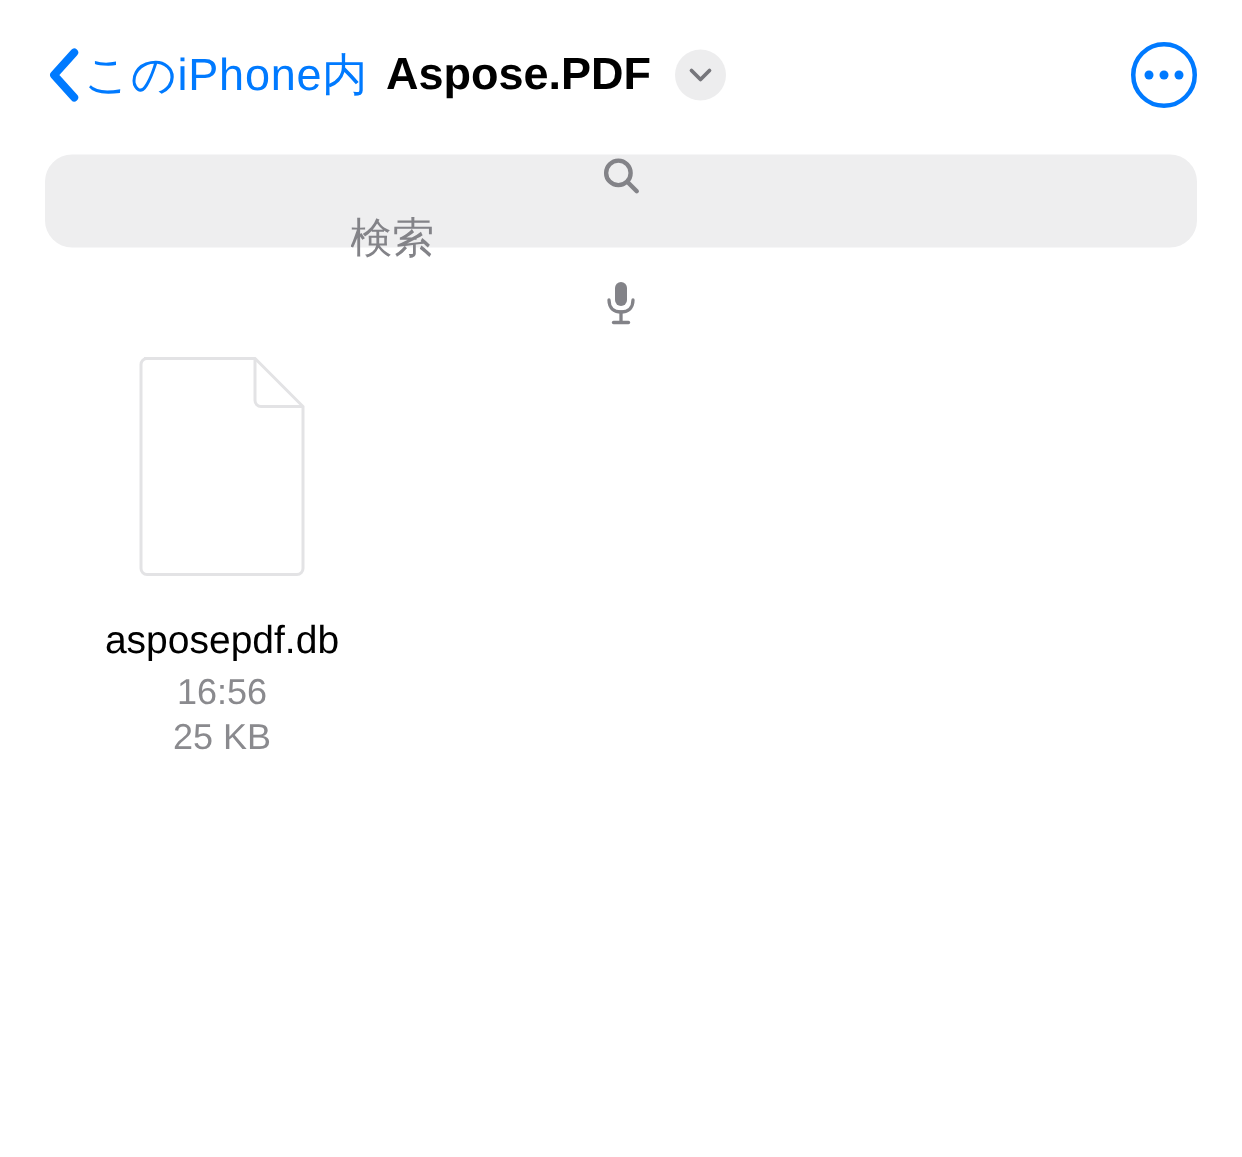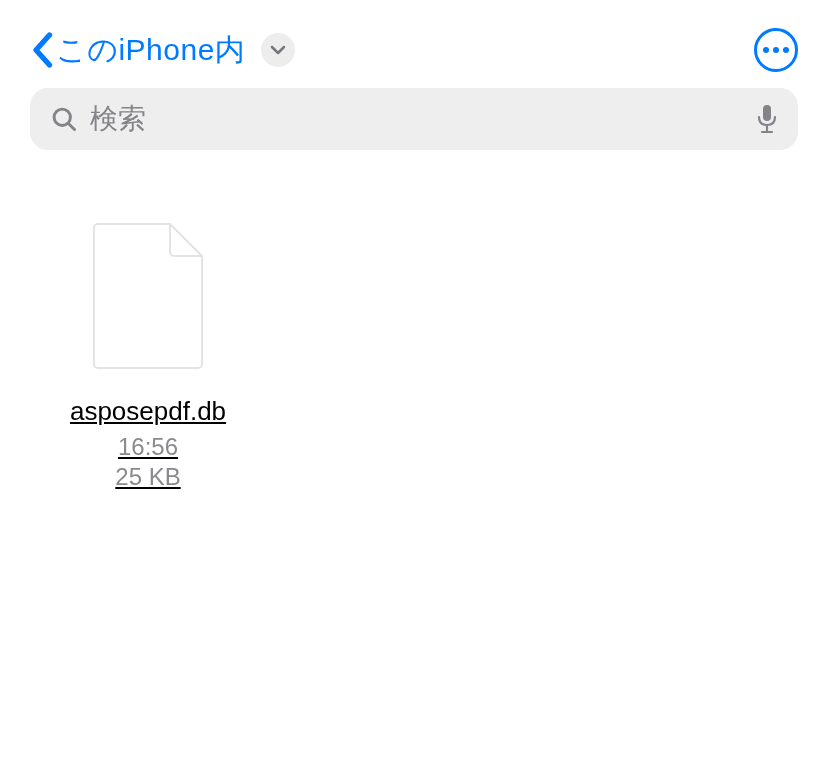--- a/index.html
+++ b/index.html
@@ -6,21 +6,21 @@
   body {
     width: 828px;
     height: 771px;
     background: #ffffff;
     font-family: -apple-system, "Helvetica Neue", Arial, sans-serif;
     overflow: hidden;
   }
   .header {
     display: flex;
     align-items: center;
-    padding: 28px 30px 16px 30px;
+    padding: 28px 30px 31px 30px;
     gap: 6px;
   }
   .back-btn {
     display: flex;
     align-items: center;
     gap: 2px;
     color: #007aff;
     cursor: pointer;
   }
   .chevron-left {
@@ -71,20 +71,21 @@
     padding: 0 30px 20px 30px;
   }
   .search {
     display: flex;
     align-items: center;
     background: #eeeeef;
     border-radius: 18px;
     height: 62px;
     padding: 0 20px;
     gap: 12px;
+    flex-direction: column;
   }
   .search input {
     flex: 1;
     border: none;
     background: transparent;
     font-size: 28px;
     color: #000;
     outline: none;
   }
   .search input::placeholder {
@@ -93,21 +94,20 @@
   .search-icon, .mic-icon {
     color: #838388;
     flex-shrink: 0;
   }
   .content {
     padding: 50px 48px;
     display: flex;
     flex-direction: row;
     gap: 112px;
     flex-wrap: wrap;
-    text-decoration: underline;
   }
   .item {
     width: 200px;
     display: flex;
     flex-direction: column;
     align-items: center;
     cursor: pointer;
   }
   .file-icon-wrap {
     width: 120px;
@@ -150,20 +150,21 @@
 </head>
 <body>
 
 <div class="header">
   <div class="back-btn">
     <svg class="chevron-left" viewBox="0 0 14 24" fill="none">
       <path d="M12 2 L3 12 L12 22" stroke="#007aff" stroke-width="3.5" stroke-linecap="round" stroke-linejoin="round"></path>
     </svg>
     <span class="back-label">このiPhone内</span>
   </div>
+  <span class="title">Aspose.PDF</span>
   <div class="dropdown-btn">
     <svg width="16" height="10" viewBox="0 0 16 10" fill="none">
       <path d="M2 2 L8 8 L14 2" stroke="#76767b" stroke-width="2.5" stroke-linecap="round" stroke-linejoin="round"></path>
     </svg>
   </div>
   <div class="spacer"></div>
   <div class="more-btn">
     <div class="more-dot"></div>
     <div class="more-dot"></div>
     <div class="more-dot"></div>

